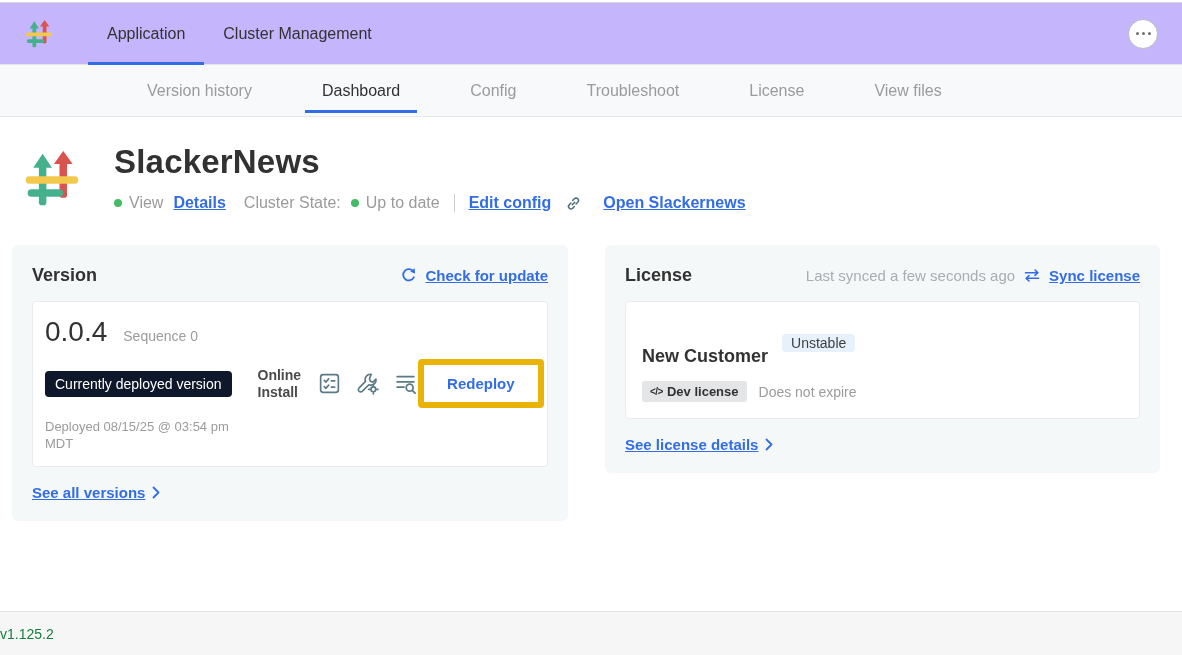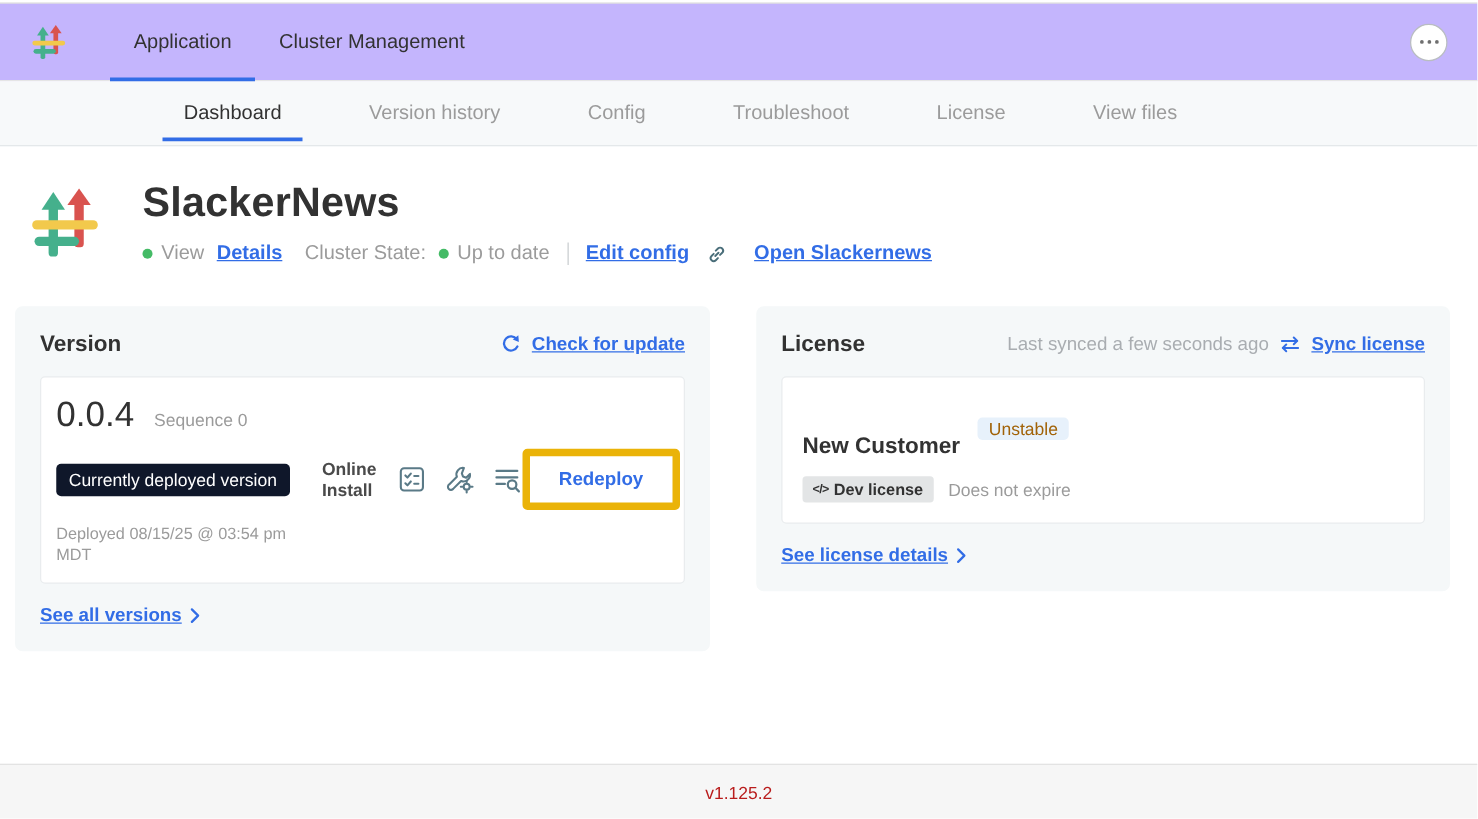--- a/index.html
+++ b/index.html
@@ -120,37 +120,37 @@
     padding: 10px 23px; border-radius: 4px; cursor: pointer;
   }
   .deployed-at { margin-top: 10px; width: 195px; font-size: 13px; color: #9b9b9b; line-height: 17px; }
   .card-foot { margin-top: 17px; display: flex; align-items: center; }
   .card-foot a.lnk { font-size: 15px; }
   .chev { display: flex; margin-left: 7px; }
 
   .lic-line1 { display: flex; align-items: center; }
   .cust-name { font-size: 18px; font-weight: 700; color: #323232; margin-top: 28px; }
   .badge-channel {
-    margin-left: 14px; background: #e7f1fb; color: #a16207;
+    margin-left: 14px; background: #e7f1fb; color: #404040;
     font-size: 14px; padding: 1px 9px; border-radius: 4px;
   }
   .lic-line2 { display: flex; align-items: center; margin-top: 14px; }
   .badge-type {
     background: #e3e5e6; color: #323232; font-size: 13px; font-weight: 700;
     padding: 3px 8px; border-radius: 3px; display: flex; align-items: center; gap: 4px;
   }
   .badge-type .code { font-size: 10px; font-weight: 700; letter-spacing: -0.5px; }
   .expiry { margin-left: 12px; font-size: 14px; color: #9b9b9b; }
 
   
   footer {
     position: absolute; left: 0; right: 0; bottom: 0; height: 44px;
     background: #f6f6f6; border-top: 1px solid #e3e3e3;
-    display: flex; align-items: center; justify-content: center;
-    font-size: 14px; color: #b91c1c;
+    display: flex; align-items: center; 
+    font-size: 14px; color: #15803d;
   }
 </style>
 </head>
 <body>
 
 <div class="top-hairline"></div>
 
 <header class="navbar">
   <div class="logo">
     <svg viewBox="0 0 64 64" width="30" height="30" aria-hidden="true">
@@ -171,25 +171,25 @@
     </div>
   </nav>
   <button class="menu-btn">
     <span class="dot"></span>
     <span class="dot"></span>
     <span class="dot"></span>
   </button>
 </header>
 
 <nav class="subnav">
+  <div class="subnav-tab">
+    <span>Version history</span>
+  </div>
   <div class="subnav-tab active">
     <span>Dashboard</span>
-  </div>
-  <div class="subnav-tab">
-    <span>Version history</span>
   </div>
   <div class="subnav-tab">
     <span>Config</span>
   </div>
   <div class="subnav-tab">
     <span>Troubleshoot</span>
   </div>
   <div class="subnav-tab">
     <span>License</span>
   </div>

